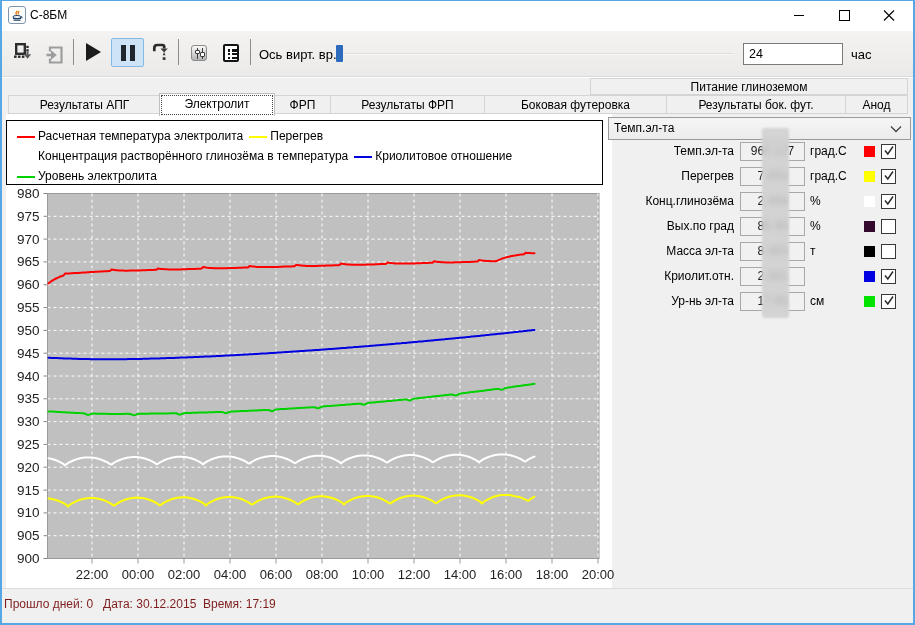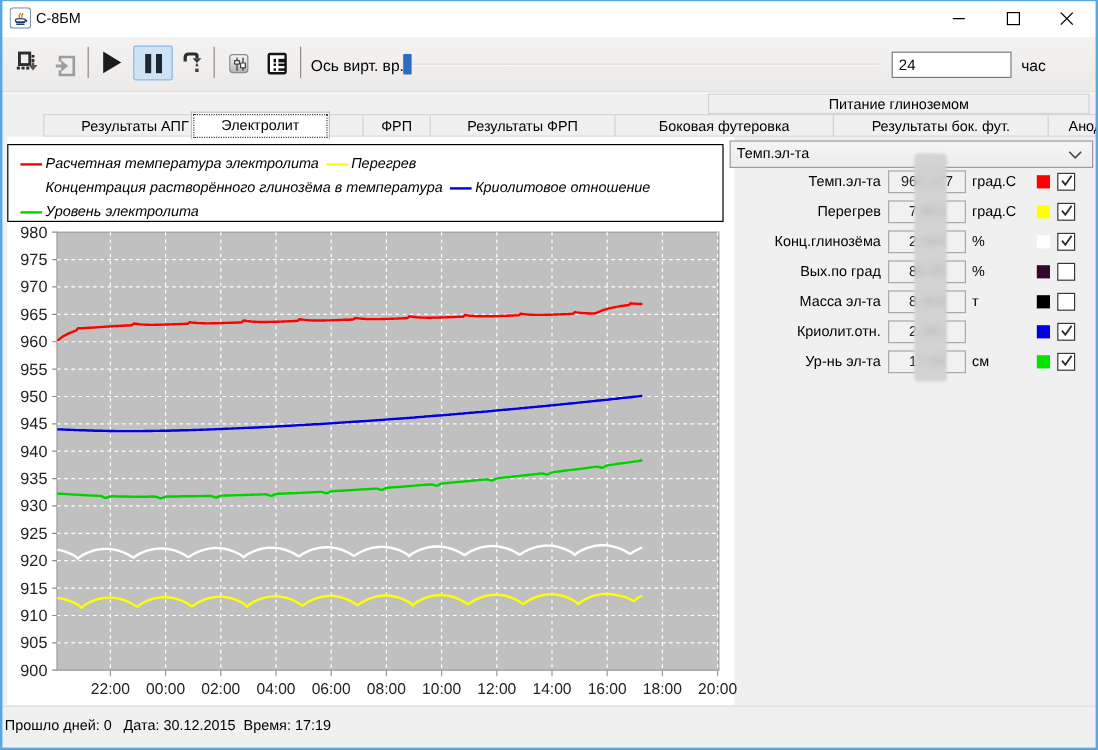--- a/index.html
+++ b/index.html
@@ -6,28 +6,28 @@
 .abs{position:absolute;}
 #win{position:absolute;left:0;top:0;width:823px;height:625px;background:#fff;}.wb{position:absolute;background:#55a8e4;z-index:99;}
 #titlebar{position:absolute;left:0;top:0;width:913px;height:31px;background:#fff;}
 #title{position:absolute;left:30px;top:8px;font-size:12px;color:#000;}
 .capbtn{position:absolute;top:0;width:46px;height:30px;}
 #toolbar{position:absolute;left:0;top:31px;width:913px;height:46px;background:linear-gradient(#f4f3f2,#ebeae9);border-bottom:1px solid #d9d9d9;}
 .sep{position:absolute;top:8px;width:1px;height:26px;background:#8c8c8c;}
 #tabs{position:absolute;left:0;top:78px;width:913px;height:36px;background:#f0f0f0;}
 .tab{position:absolute;border:1px solid #d4d4d4;background:#f0f0f0;color:#000;font-size:12px;text-align:center;}
 .trow1{top:0px;height:17px;line-height:16px;}
-.trow2{top:17px;height:19px;line-height:18px;margin-left:28px;}
+.trow2{top:17px;height:19px;line-height:18px;}
 #seltab{position:absolute;left:159px;top:15px;width:116px;height:23px;background:#fff;border:1px solid #c0c0c0;border-bottom:none;z-index:3;font-size:12px;text-align:center;line-height:21px;}
 #seltab:after{content:"";position:absolute;left:1px;top:1px;right:1px;bottom:1px;border:1px dotted #444;}
 #content{position:absolute;left:0;top:114px;width:913px;height:474px;background:#f0f0f0;}
-#statusbar{position:absolute;left:0;top:588px;width:913px;height:35px;background:#f0f0f0;border-top:1px solid #dcdcdc;font-size:12px;color:#000000;text-align:right;}
+#statusbar{position:absolute;left:0;top:588px;width:913px;height:35px;background:#f0f0f0;border-top:1px solid #dcdcdc;font-size:12px;color:#7f1d1d;text-align:right;}
 #chartpanel{position:absolute;left:6px;top:0px;width:606px;height:474px;background:#fff;}
 #legend{position:absolute;left:0px;top:6px;width:597px;height:65px;background:#fff;border:1px solid #000;font-size:12px;}
-.lrow{position:absolute;left:10px;height:20px;line-height:20px;white-space:nowrap;font-style:italic;}
+.lrow{position:absolute;left:10px;height:20px;line-height:20px;white-space:nowrap;}
 .ldash{display:inline-block;width:18px;height:2px;vertical-align:middle;margin-right:3px;}
 #rpanel{position:absolute;left:608px;top:0px;width:303px;height:474px;}
 #combo{position:absolute;left:0px;top:3px;width:303px;height:23px;background:linear-gradient(#f5f5f5,#ececec);border:1px solid #9a9a9a;font-size:12px;line-height:21px;padding-left:5px;}
 .rlabel{position:absolute;width:120px;text-align:right;font-size:12px;height:19px;line-height:19px;}
 .rfield{position:absolute;width:65px;height:19px;background:#f1f1f1;border:1px solid #a8a8a8;font-size:12px;line-height:17px;text-align:center;color:#1a1a1a;overflow:hidden;}
 .runit{position:absolute;font-size:12px;height:19px;line-height:19px;}
 .cbox{position:absolute;width:11px;height:11px;}
 .chk{position:absolute;width:15px;height:15px;background:#fff;border:1px solid #383838;}
 svg text{font-family:"Liberation Sans",sans-serif;}
 </style></head>

